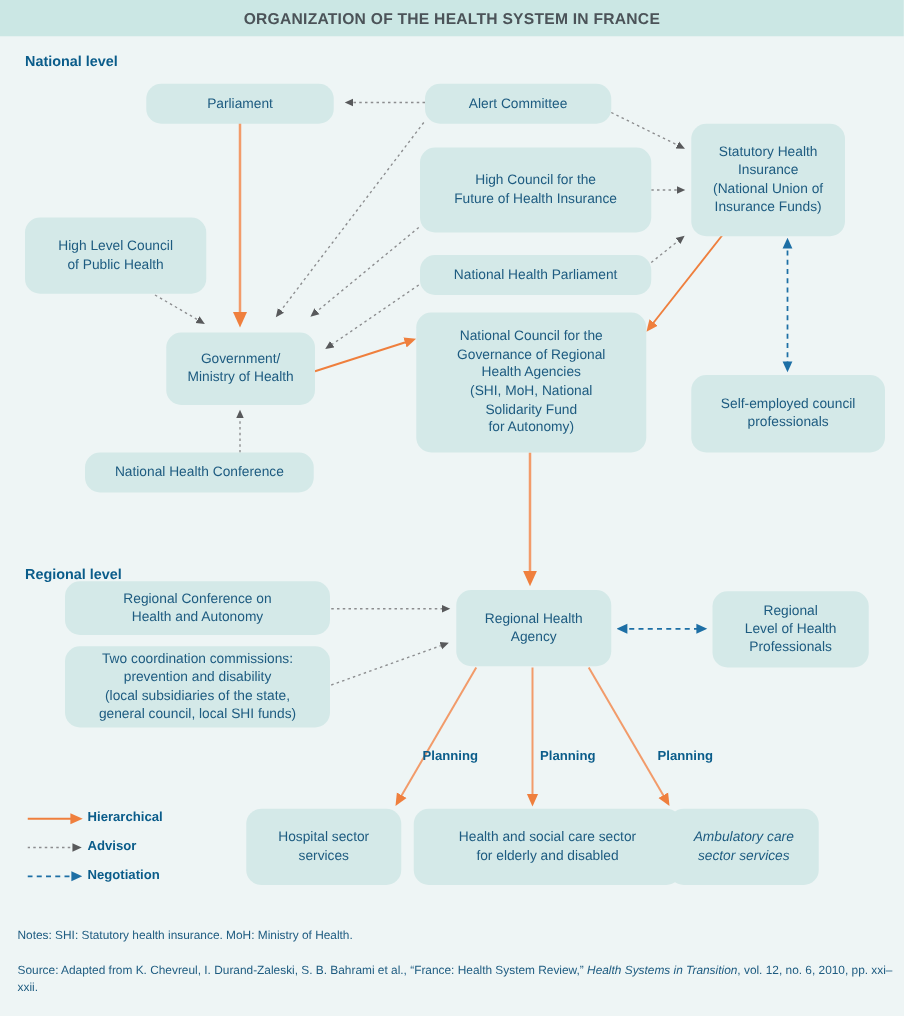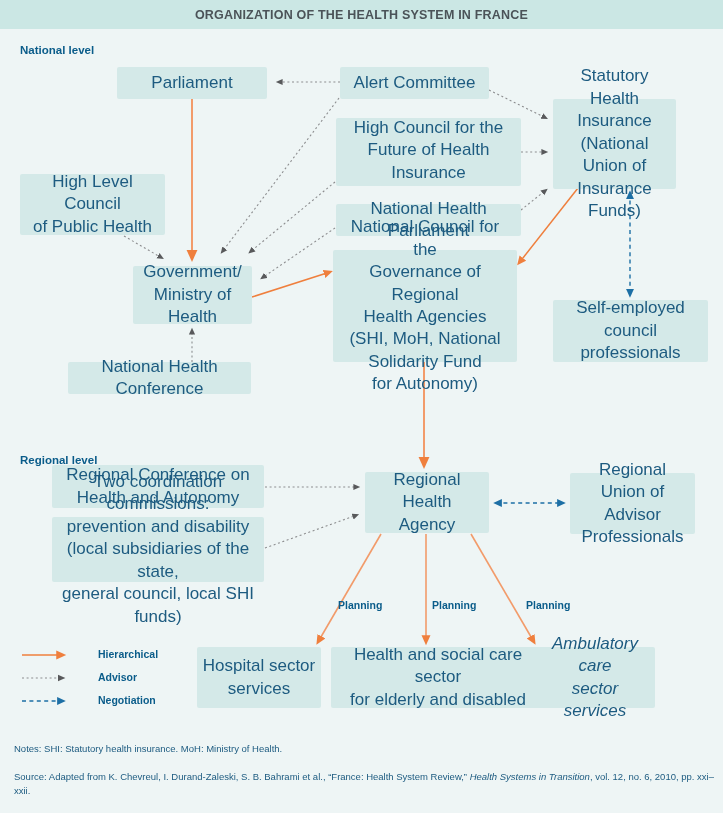--- a/index.html
+++ b/index.html
@@ -22,42 +22,42 @@
     color:#4b5358;text-transform:uppercase;
   }
 
   .section-label{
     position:absolute;font-size:11.5px;font-weight:bold;color:#0a5c8a;
   }
 
   .node{
     position:absolute;
     background:#d4e9e8;
-    border-radius:2px;
+    border-radius:12px;
     display:flex;align-items:center;justify-content:center;
     text-align:center;
     color:#1d5b80;
-    font-size:17px;
+    font-size:11px;
     line-height:1.32;
     padding:2px 4px;
     box-sizing:border-box;
   }
   .node span{display:block;width:100%;white-space:pre-line;}
 
   svg.edges{position:absolute;left:0;top:0;width:723px;height:813px;pointer-events:none;}
 
   .plan-label{
     position:absolute;font-size:10.5px;font-weight:bold;color:#0a5c8a;
     white-space:nowrap;
   }
 
   .legend{position:absolute;left:22px;top:645px;width:180px;}
   .legend-row{position:relative;height:23px;}
   .legend-row .lbl{
-    position:absolute;left:76px;top:3px;
+    position:absolute;left:48px;top:3px;
     font-size:10.5px;font-weight:bold;color:#0a5c8a;white-space:nowrap;
   }
   .legend svg{position:absolute;left:0;top:5px;}
 
   .footer{position:absolute;left:14px;width:700px;color:#1d5b80;font-size:9.5px;line-height:1.5;}
   .notes{top:742px;}
   .source{top:770px;}
   .source i{font-style:italic;}
 </style>
 </head>
@@ -170,21 +170,21 @@
       <span>Alert Committee</span>
     </div>
 
   <div class="node" style="left:553px;top:99px;width:123px;height:90px;">
       <span>Statutory Health
 Insurance
 (National Union of
 Insurance Funds)</span>
     </div>
 
-  <div class="node" style="left:336px;top:118px;width:185px;height:68px;align-items:flex-end;">
+  <div class="node" style="left:336px;top:118px;width:185px;height:68px;">
       <span>High Council for the
 Future of Health Insurance</span>
     </div>
 
   <div class="node" style="left:20px;top:174px;width:145px;height:61px;">
       <span>High Level Council
 of Public Health</span>
     </div>
 
   <div class="node" style="left:336px;top:204px;width:185px;height:32px;">
@@ -226,21 +226,21 @@
 general council, local SHI funds)</span>
     </div>
 
   <div class="node" style="left:365px;top:472px;width:124px;height:61px;">
       <span>Regional Health
 Agency</span>
     </div>
 
   <div class="node" style="left:570px;top:473px;width:125px;height:61px;">
       <span>Regional
-Union of Advisor
+Level of Health
 Professionals</span>
     </div>
 
   <div class="node" style="left:197px;top:647px;width:124px;height:61px;">
       <span>Hospital sector
 services</span>
     </div>
 
   <div class="node" style="left:331px;top:647px;width:214px;height:61px;">
       <span>Health and social care sector

